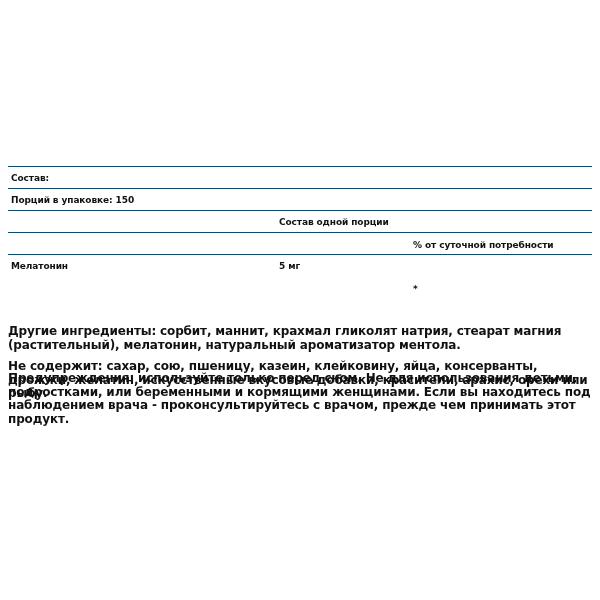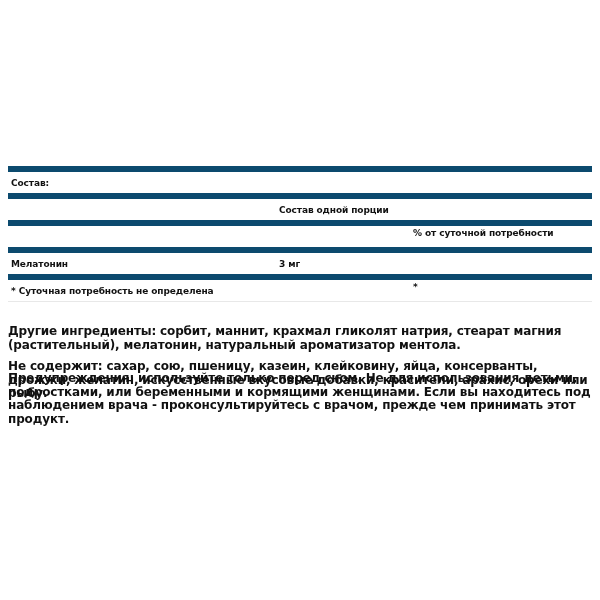--- a/index.html
+++ b/index.html
@@ -16,21 +16,21 @@
       overflow: hidden;
     }
     .facts {
       position: absolute;
       left: 8px;
       top: 166px;
       width: 584px;
     }
     .row {
       height: 21px;
-      border-top: 6px solid #0c4a6e;
+      border-top: 1px solid #0c4a6e;
       display: flex;
       align-items: center;
       font-size: 9px;
       font-weight: bold;
       letter-spacing: -0.1px;
       white-space: nowrap;
       position: relative;
     }
     .row.last {
       border-bottom: 1px solid #e8e8e8;
@@ -50,29 +50,29 @@
     }
   </style>
 </head>
 <body>
 
 <div class="facts">
   <div class="row">
     <span class="c1">Состав:</span>
   </div>
   <div class="row">
+    <span class="c1">Порций в упаковке: 150</span>
+  </div>
+  <div class="row">
     <span class="c2">Состав одной порции</span>
     <span class="c3">% от суточной потребности</span>
   </div>
   <div class="row"></div>
   <div class="row">
     <span class="c1">Мелатонин</span>
-    <span class="c2">3 мг</span>
+    <span class="c2">5 мг</span>
     <span class="c3">*</span>
-  </div>
-  <div class="row last">
-    <span class="c1">* Суточная потребность не определена</span>
   </div>
 </div>
 
 <div class="para" style="top: 325px;">Другие ингредиенты: сорбит, маннит, крахмал гликолят натрия, стеарат магния (растительный), мелатонин, натуральный ароматизатор ментола.</div>
 <div class="para" style="top: 360px;">Не содержит: сахар, сою, пшеницу, казеин, клейковину, яйца, консерванты, дрожжи, желатин, искусственные вкусовые добавки, красители, арахис, орехи или рыбу.</div>
 <div class="para" style="top: 372px;">Предупреждения:  используйте только перед сном. Не для использования детьми, подростками, или беременными и кормящими женщинами. Если вы находитесь под наблюдением врача - проконсультируйтесь с врачом, прежде чем принимать этот продукт.</div>
 
 </body></html>

